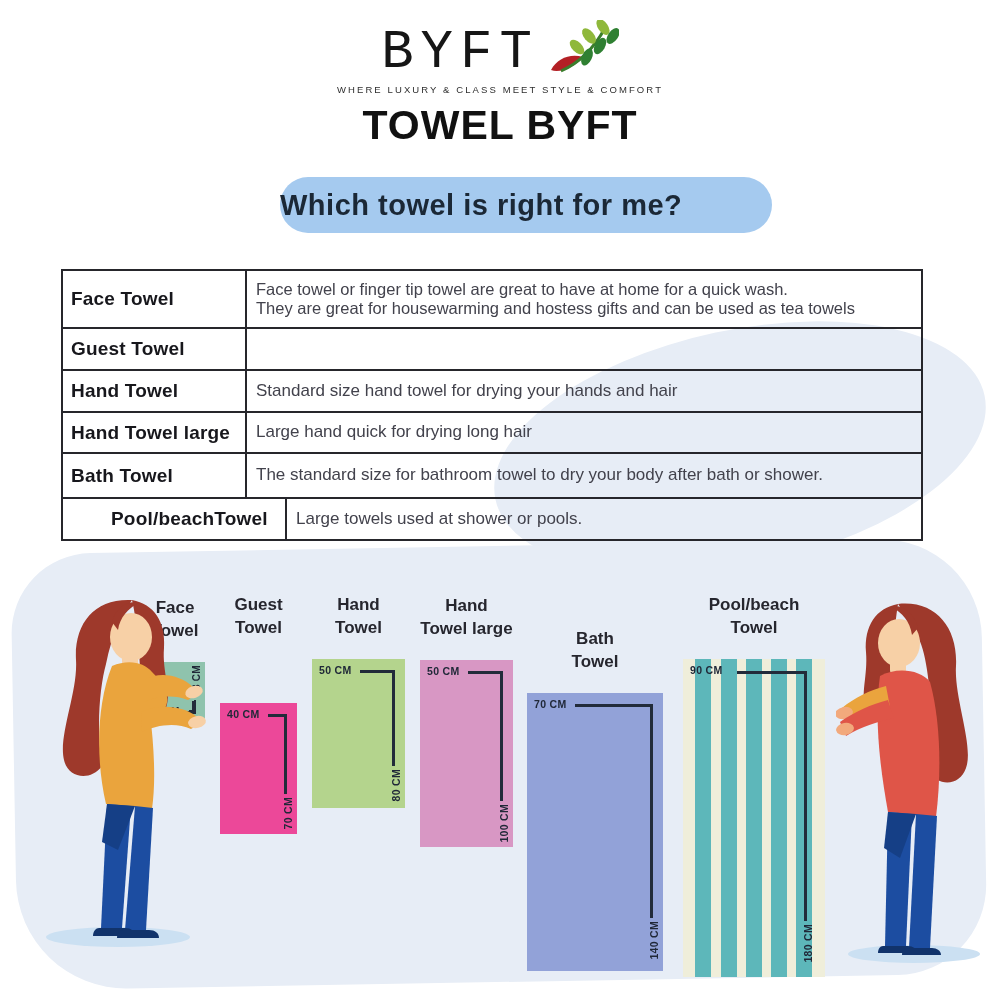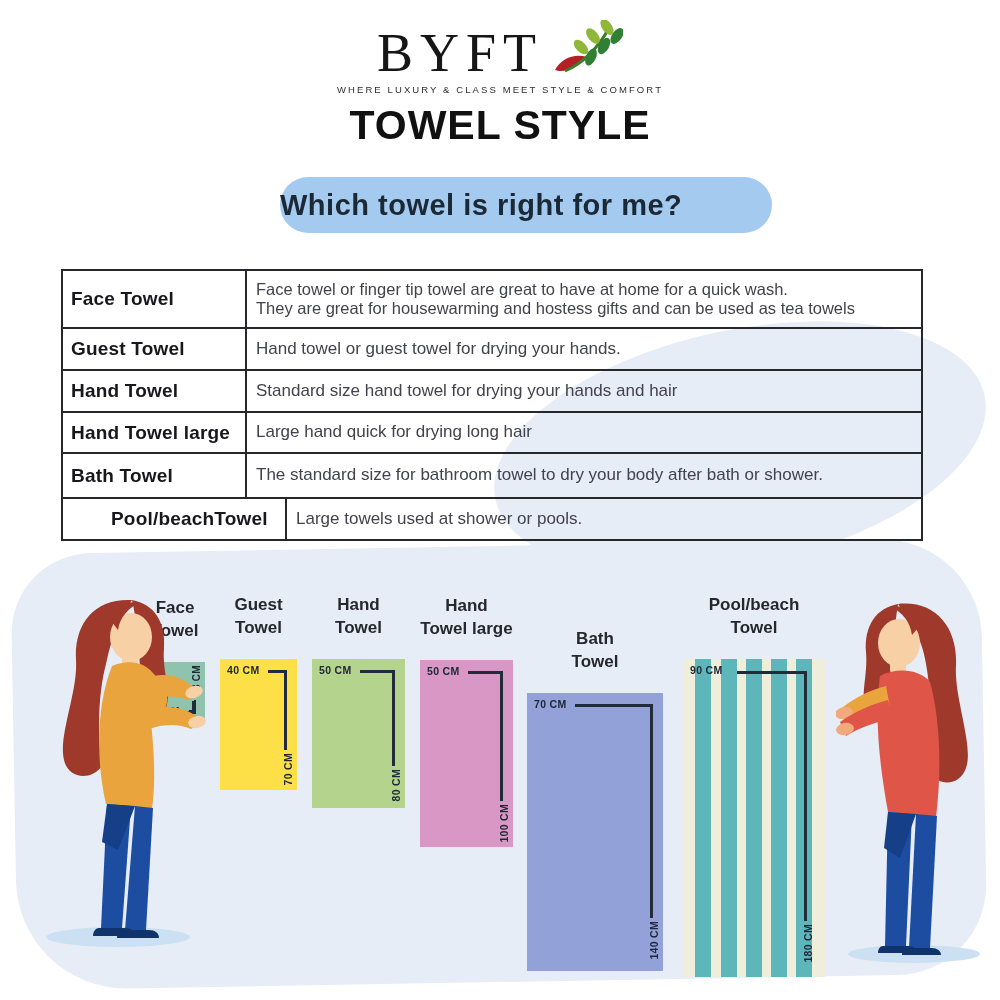--- a/index.html
+++ b/index.html
@@ -4,21 +4,21 @@
 <style>
   html,body{margin:0;padding:0;}
   body{width:1000px;height:1000px;position:relative;background:#ffffff;overflow:hidden;
        font-family:"Liberation Sans","DejaVu Sans",sans-serif;}
   .abs{position:absolute;}
   
   #blob-upper{left:490px;top:330px;width:500px;height:235px;border-radius:50%;transform:rotate(-12deg);z-index:1;}
   #blob-main{left:14px;top:546px;width:970px;height:436px;border-radius:80px 100px 90px 110px;transform:rotate(-1deg);z-index:1;}
   
   #logo-row{left:0;top:22px;width:1000px;text-align:center;z-index:2;}
-  #brand-name{font-family:Liberation Serif, serif;font-size:54px;letter-spacing:7px;color:#161616;font-weight:normal;display:inline-block;vertical-align:middle;}
+  #brand-name{font-family:Liberation Mono, monospace;font-size:54px;letter-spacing:7px;color:#161616;font-weight:normal;display:inline-block;vertical-align:middle;}
   #leaf-icon{display:inline-block;vertical-align:middle;margin-left:6px;margin-top:-8px;}
   #tagline{left:0;top:84px;width:1000px;text-align:center;font-size:9.5px;letter-spacing:2.1px;color:#2e2e2e;z-index:2;}
   #page-title{left:0;top:102px;width:1000px;text-align:center;font-size:41px;font-weight:bold;letter-spacing:1px;color:#111;z-index:2;}
   
   #banner{left:280px;top:177px;width:492px;height:56px;border-radius:28px;z-index:2;
           display:flex;align-items:center;}
   #banner span{font-size:29px;font-weight:bold;color:#1b2836;letter-spacing:0.5px;}
   
   #guide-table{left:61px;top:269px;width:858px;border:2.5px solid #26262b;z-index:2;}
   .t-row{display:flex;border-bottom:2px solid #26262b;}
@@ -86,35 +86,34 @@
       <ellipse cx="32" cy="27" rx="5" ry="9" transform="rotate(-45 32 27)"></ellipse>
     </g>
     <g fill="#2f8032">
       <ellipse cx="68" cy="16" rx="5" ry="9" transform="rotate(35 68 16)"></ellipse>
       <ellipse cx="55" cy="26" rx="5" ry="9" transform="rotate(30 55 26)"></ellipse>
       <ellipse cx="42" cy="37" rx="5" ry="9" transform="rotate(25 42 37)"></ellipse>
     </g>
   </svg>
 </div>
 <div class="abs" id="tagline">WHERE LUXURY &amp; CLASS MEET STYLE &amp; COMFORT</div>
-<div class="abs" id="page-title">TOWEL STYLE</div>
+<div class="abs" id="page-title">TOWEL BYFT</div>
 
 <div class="abs" id="banner" style="background-color: rgb(165, 202, 239);">
   <span>Which towel is right for me?</span>
 </div>
 
 <div class="abs" id="guide-table">
   <div class="t-row r0">
     <div class="t-label">Face Towel</div>
     <div class="t-desc">Face towel or finger tip towel are great to have at home for a quick wash.
 They are great for housewarming and hostess gifts and can be used as tea towels</div>
   </div>
   <div class="t-row r1">
     <div class="t-label">Guest Towel</div>
-    <div class="t-desc">Hand towel or guest towel for drying your hands.</div>
   </div>
   <div class="t-row r2">
     <div class="t-label">Hand Towel</div>
     <div class="t-desc">Standard size hand towel for drying your hands and hair</div>
   </div>
   <div class="t-row r3">
     <div class="t-label">Hand Towel large</div>
     <div class="t-desc">Large hand quick for drying long hair</div>
   </div>
   <div class="t-row r4">
@@ -136,21 +135,21 @@
     <div class="hfoot"></div>
     <span class="dim dim-blabel">33 CM</span>
     <div class="hline-b"></div>
     <div class="vtick"></div>
   </div>
 </div>
 
 <div class="towel-col c-guest">
   <div class="towel-head">Guest
 Towel</div>
-  <div class="towel-rect" style="background-color: #fde047;">
+  <div class="towel-rect" style="background-color: #ec4899; margin-top: 44px;">
     <span class="dim dim-tlabel">40 CM</span>
     <div class="dim-hline"></div>
     <div class="dim-vline"></div>
     <span class="dim dim-vlabel">70 CM</span>
   </div>
 </div>
 
 <div class="towel-col c-hand">
   <div class="towel-head">Hand
 Towel</div>

